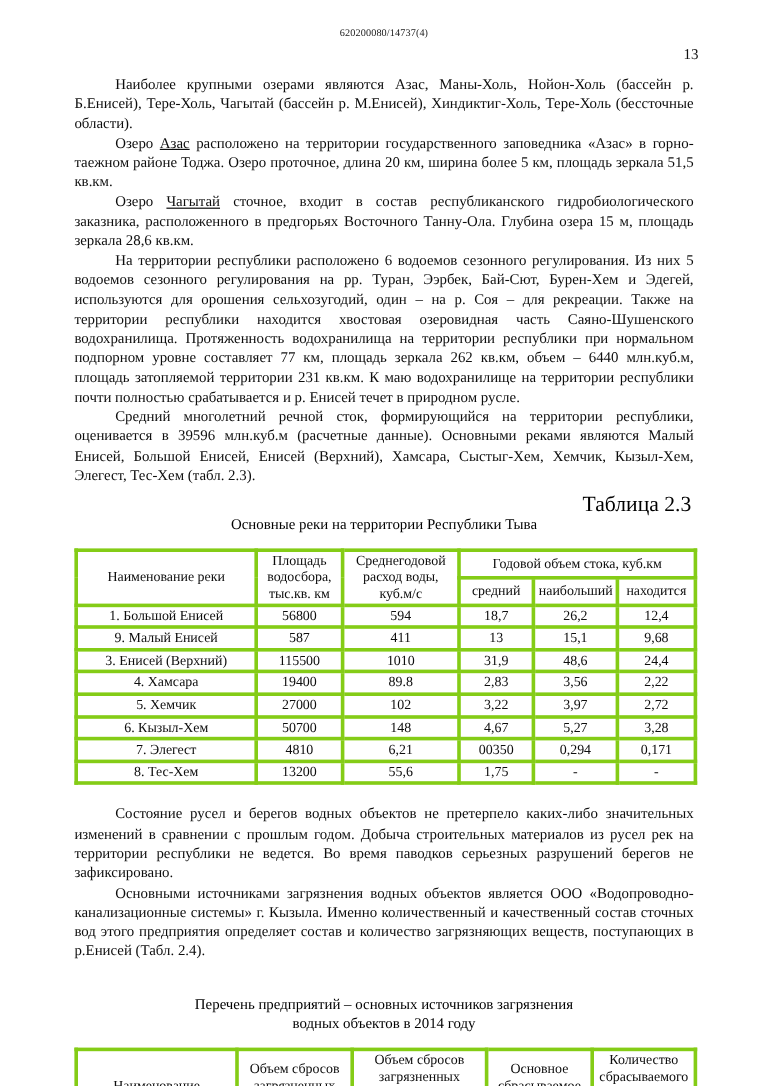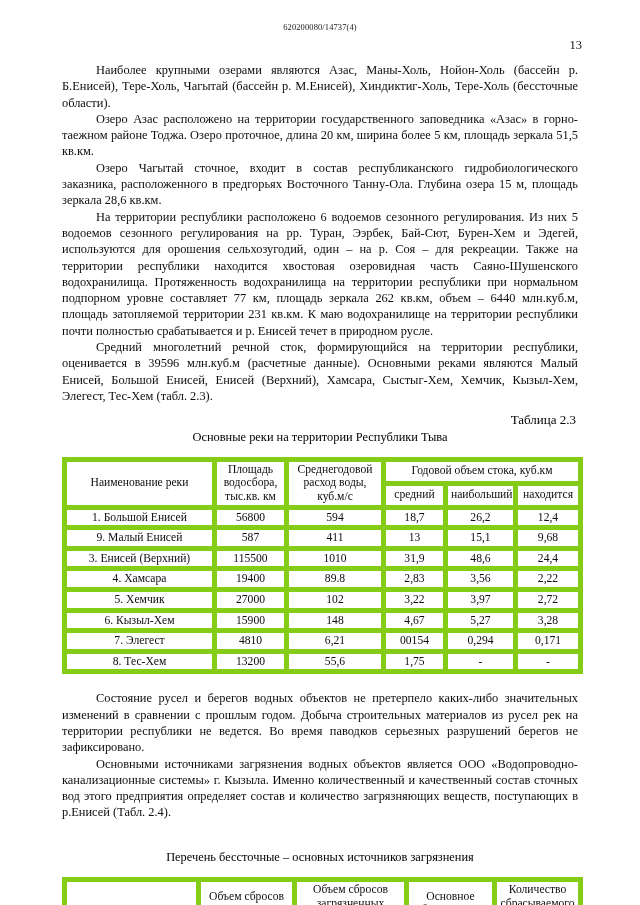--- a/index.html
+++ b/index.html
@@ -44,44 +44,44 @@
   }
   p.para {
     margin: 0 0 0 0;
     text-indent: 34px;
     text-align: justify;
     font-size: 12.4px;
     line-height: 16.3px;
     color: #0d0d0d;
     hyphens: manual;
   }
-  .u { }
+  .u { text-decoration: underline; }
 
   .tbl-caption-right {
     text-align: right;
-    font-size: 13px;
+    font-size: 18px;
     line-height: 16.3px;
     margin: 0;
     padding-right: 2px;
   }
   .tbl-title {
     text-align: center;
     font-size: 12.4px;
     line-height: 16.3px;
     margin: 0;
   }
   table.doc-table {
     border-collapse: collapse;
     width: 516px;
     table-layout: fixed;
     font-size: 11.6px;
     color: #0d0d0d;
   }
   table.doc-table td, table.doc-table th {
-    border: 5px solid #84cc16;
+    border: 3px solid #84cc16;
     padding: 1px 3px;
     vertical-align: middle;
     font-weight: normal;
     line-height: 13.6px;
   }
   .c { text-align: center; }
   .l { text-align: center; padding-left: 5px; }
 
   .spacer-8 { height: 8px; }
   .spacer-12 { height: 12px; }
@@ -173,31 +173,31 @@
         <tr>
           <td class="l">5. Хемчик</td>
           <td class="c">27000</td>
           <td class="c">102</td>
           <td class="c">3,22</td>
           <td class="c">3,97</td>
           <td class="c">2,72</td>
         </tr>
         <tr>
           <td class="l">6. Кызыл-Хем</td>
-          <td class="c">15900</td>
+          <td class="c">50700</td>
           <td class="c">148</td>
           <td class="c">4,67</td>
           <td class="c">5,27</td>
           <td class="c">3,28</td>
         </tr>
         <tr>
           <td class="l">7. Элегест</td>
           <td class="c">4810</td>
           <td class="c">6,21</td>
-          <td class="c">00154</td>
+          <td class="c">00350</td>
           <td class="c">0,294</td>
           <td class="c">0,171</td>
         </tr>
         <tr>
           <td class="l">8. Тес-Хем</td>
           <td class="c">13200</td>
           <td class="c">55,6</td>
           <td class="c">1,75</td>
           <td class="c">-</td>
           <td class="c">-</td>
@@ -209,21 +209,22 @@
 
     <p class="para">Состояние русел и берегов водных объектов не претерпело каких-либо значительных изменений в сравнении с прошлым годом. Добыча строительных материалов из русел рек на территории республики не ведется. Во время паводков серьезных разрушений берегов не зафиксировано.</p>
 
     <p class="para">Основными источниками загрязнения водных объектов является ООО «Водопроводно-канализационные системы» г. Кызыла. Именно количественный и качественный состав сточных вод этого предприятия определяет состав и количество загрязняющих веществ, поступающих в р.Енисей (Табл. 2.4).</p>
 
     <div class="spacer-20"></div>
 
 
     <div class="spacer-8"></div>
 
-    <p class="tbl-title">Перечень бессточные – основных источников загрязнения</p>
+    <p class="tbl-title">Перечень предприятий – основных источников загрязнения</p>
+    <p class="tbl-title">водных объектов в 2014 году</p>
 
     <div class="spacer-12"></div>
 
     <table class="doc-table">
       <colgroup>
         <col style="width:134px">
         <col style="width:96px">
         <col style="width:112px">
         <col style="width:88px">
         <col style="width:86px">

